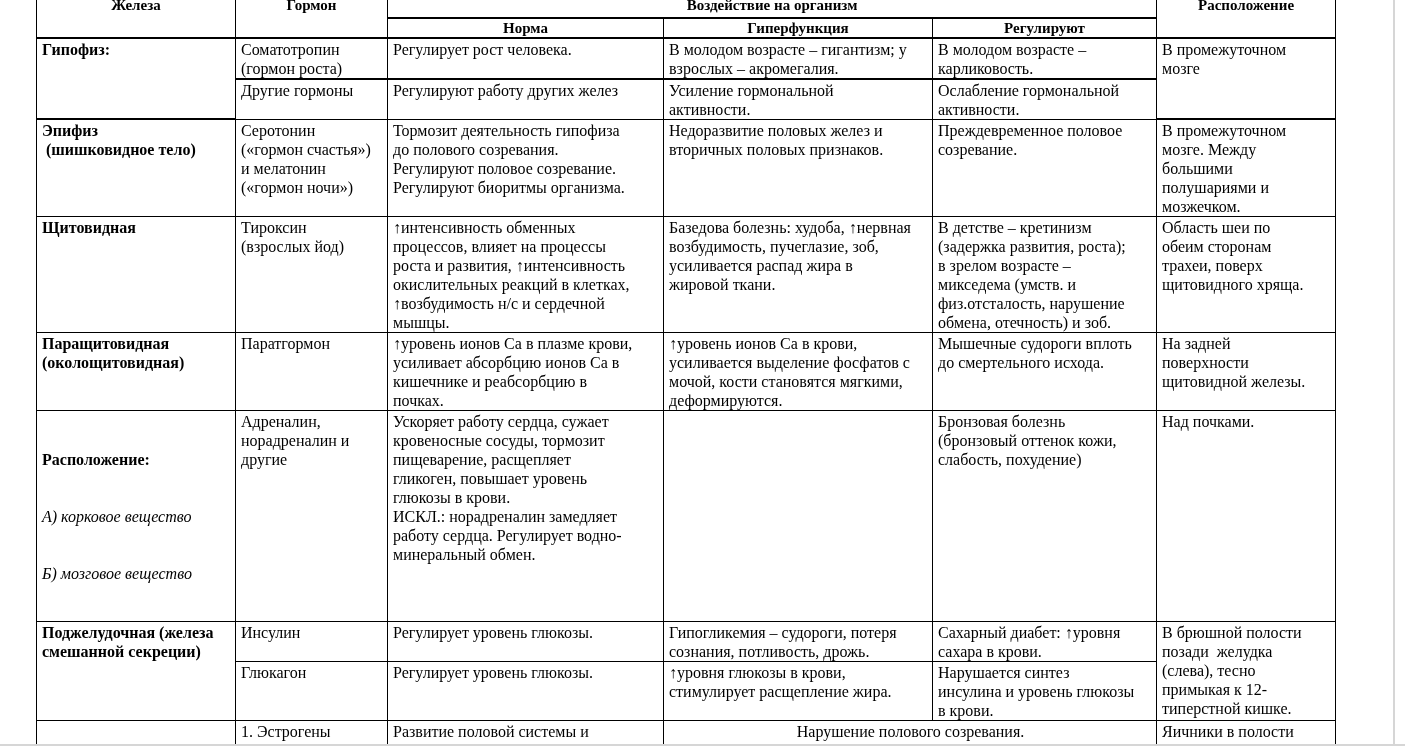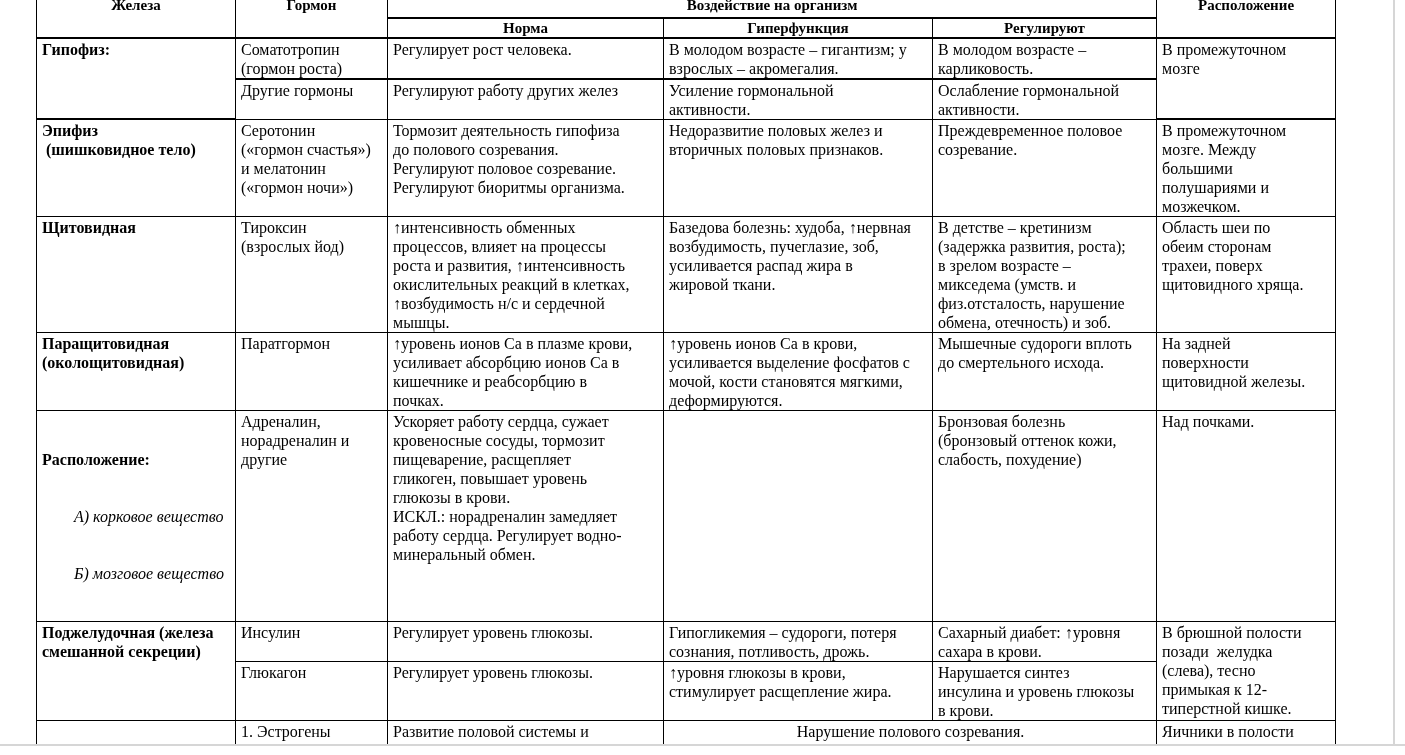--- a/index.html
+++ b/index.html
@@ -9,21 +9,21 @@
   table.endo{border-collapse:collapse;table-layout:fixed;width:1299px;}
   td,th{border:1px solid #000;vertical-align:top;overflow:hidden;
         font-size:16px;line-height:19px;text-align:left;
         white-space:pre-wrap;padding:1px 4px 0 5px;}
   th{font-size:15px;line-height:18px;font-weight:bold;text-align:center;padding:0 2px;}
   thead th{border-bottom-width:2px;}
   thead tr.subhead th{border-top-width:1px;margin-top:12px;}
   tr.thickbottom td{border-bottom-width:2px;}
   td.gland{font-weight:bold;}
   td.center{text-align:center;vertical-align:top;}
-  .it{font-style:italic;font-weight:normal;margin-left:32px;}
+  .it{font-style:italic;font-weight:normal;}
   .bold-line{font-weight:bold;}
   tr.rh-h1{height:22px}tr.rh-h2{height:19px}
   tr.rh-40{height:40px}tr.rh-95{height:95px}tr.rh-116{height:116px}
   tr.rh-72{height:72px}tr.rh-160{height:160px}tr.rh-55{height:55px}
   tr.rh-42{height:42px}
   .page-edge-right{position:absolute;top:0;left:1393px;width:2px;height:746px;background:#d6d6d6;}
   .page-edge-bottom{position:absolute;top:744px;left:0;width:1405px;height:2px;background:#d6d6d6;}
 </style>
 </head>
 <body>

